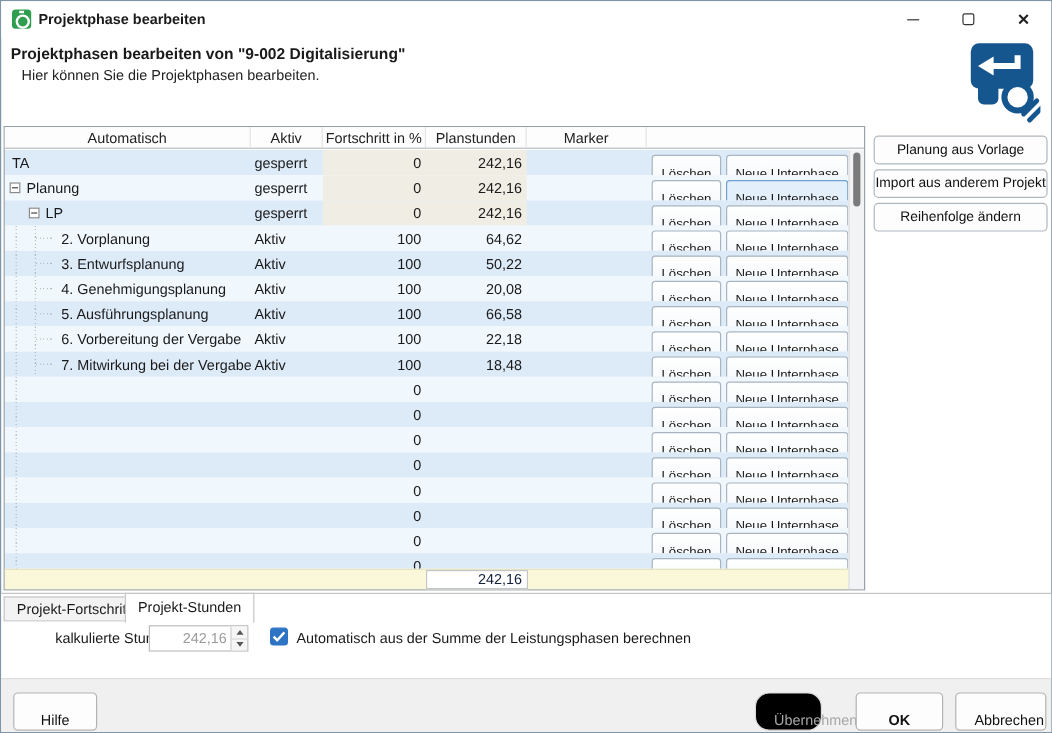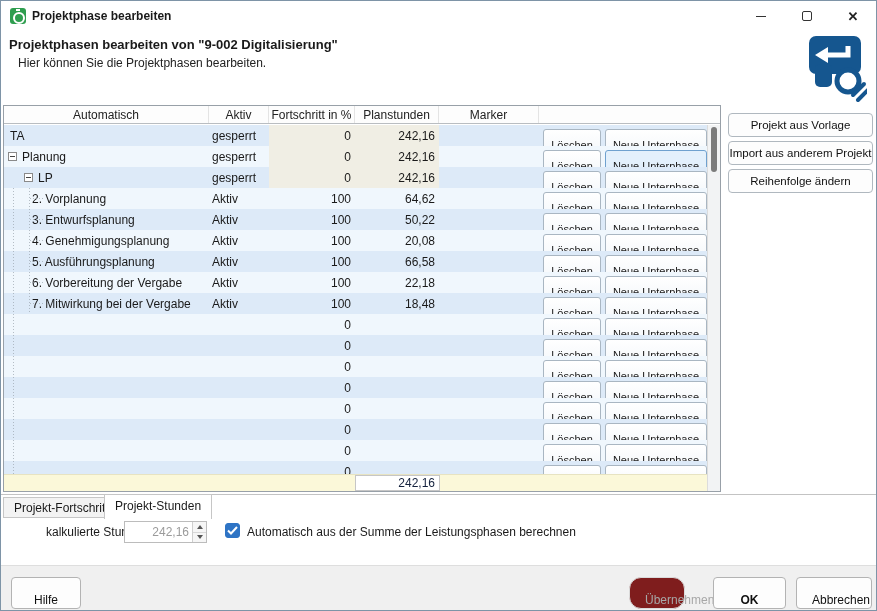--- a/index.html
+++ b/index.html
@@ -33,21 +33,21 @@
   .tbody{position:absolute;left:0;top:19px;right:13px;bottom:17px;overflow:hidden;}
   .row{position:relative;display:flex;height:21px;}
   .row.even{background:#ddeaf8}.row.odd{background:#f0f7fd}
   .row .cell{display:flex;align-items:center;overflow:hidden;white-space:nowrap;}
   .row .cell.name{position:relative;}
   .row .cell.aktiv{padding-left:3px;}
   .row .cell.fort,.row .cell.plan{justify-content:flex-end;padding-right:4px;}
   .row.locked .cell.fort,.row.locked .cell.plan{background:#f0eee4;}
   .nm.root{padding-left:6px}
   .nm.lv0{padding-left:0}
-  .nm.leaf{padding-left:28px}
+  .nm.leaf{padding-left:47px}
   .exp{position:relative;flex:none;width:9px;height:9px;border:1px solid #8a8a8a;background:#fff;margin-right:5px;}
   .exp::after{content:'';position:absolute;left:1px;right:1px;top:3px;height:1px;background:#444;}
   .exp.lv0{margin-left:4px}.exp.lv1{margin-left:20px}
   .guide{position:absolute;top:0;bottom:0;width:1px;background:repeating-linear-gradient(to bottom,#9aa4ad 0 1px,transparent 1px 3px);opacity:.7;}
   .g1{left:9px}.g2{left:25px}
   .stub{position:absolute;left:26px;top:10px;width:14px;height:1px;background:repeating-linear-gradient(to right,#9aa4ad 0 1px,transparent 1px 3px);opacity:.7;}
   .rowbtn{flex:none;height:31px;margin:18px 0 0 4px;border:1px solid #a9b6c2;border-radius:3px;
     background:linear-gradient(#ffffff,#f1f5f9);font-family:"Liberation Sans",sans-serif;font-size:11px;color:#1a1a1a;padding:0;}
   .rowbtn.del{width:58px}.rowbtn.new{width:102px}
   .rowbtn.focus{background:#e3f0fc;border-color:#6fa1cf;}
@@ -78,21 +78,21 @@
   .tri-dn{width:0;height:0;border-left:3px solid transparent;border-right:3px solid transparent;border-top:4px solid #555;}
   .checkbox{position:absolute;left:224px;top:5px;width:15px;height:15px;background:#2e74c5;border:1px solid #2e74c5;border-radius:3px;display:flex;align-items:center;justify-content:center;}
   .check-label{position:absolute;left:246px;top:7px;}
   .hsep{position:absolute;left:0;top:564px;width:877px;height:1px;background:#d9d9d9;}
 
   
   .footer{position:absolute;left:0;bottom:0;width:877px;height:45px;background:#f0f0f0;border-top:1px solid #dedede;}
   .btn{position:absolute;top:11px;height:24px;border:1px solid #b3b3b3;border-radius:4px;background:#fdfdfd;
     font-family:"Liberation Sans",sans-serif;font-size:12px;color:#111;padding:15px;}
   .btn.help{left:10px;width:70px;}
-  .btn.apply{left:628px;width:56px;color:#a7a7a7;border-color:#dadada;background:#7f1d1d;border-radius:12px;}
+  .btn.apply{left:628px;width:56px;color:#a7a7a7;border-color:#dadada;background:#000000;border-radius:12px;}
   .btn.ok{left:712px;width:73px;font-weight:bold;}
   .btn.cancel{left:795px;width:76px;}
 </style>
 </head>
 <body>
 
 <div class="window">
 
   <div class="titlebar">
     <span class="appicon"></span>
@@ -375,21 +375,21 @@
         </div>
       </div>
     <div class="sumrow">
       <div class="sumbox">242,16</div>
     </div>
     <div class="vscroll">
       <div class="vthumb"></div>
     </div>
   </div>
 
-  <button class="side-btn b0">Projekt aus Vorlage</button>
+  <button class="side-btn b0">Planung aus Vorlage</button>
   <button class="side-btn b1">Import aus anderem Projekt</button>
   <button class="side-btn b2">Reihenfolge ändern</button>
 
   <div class="tabstrip">
     <div class="tab inactive">Projekt-Fortschritt</div>
     <div class="tab active">Projekt-Stunden</div>
   </div>
   <div class="tabpane">
     <span class="calc-label">kalkulierte Stunden:</span>
     <div class="spinbox">

